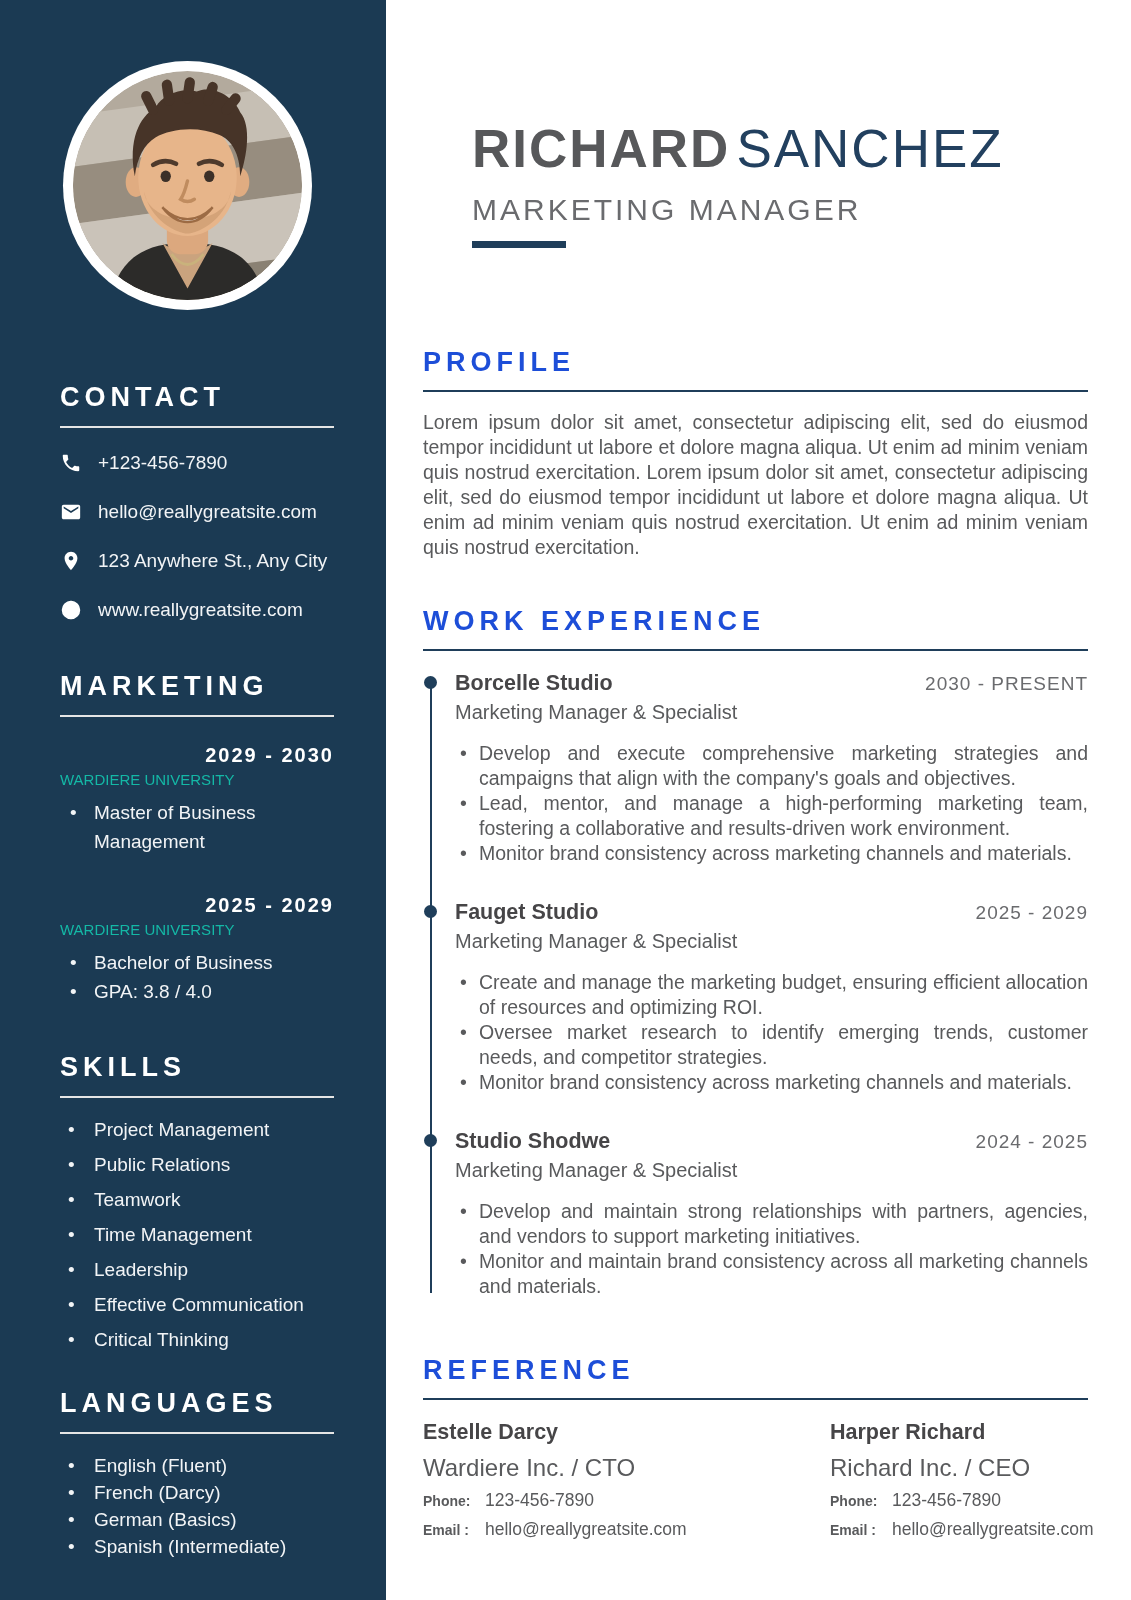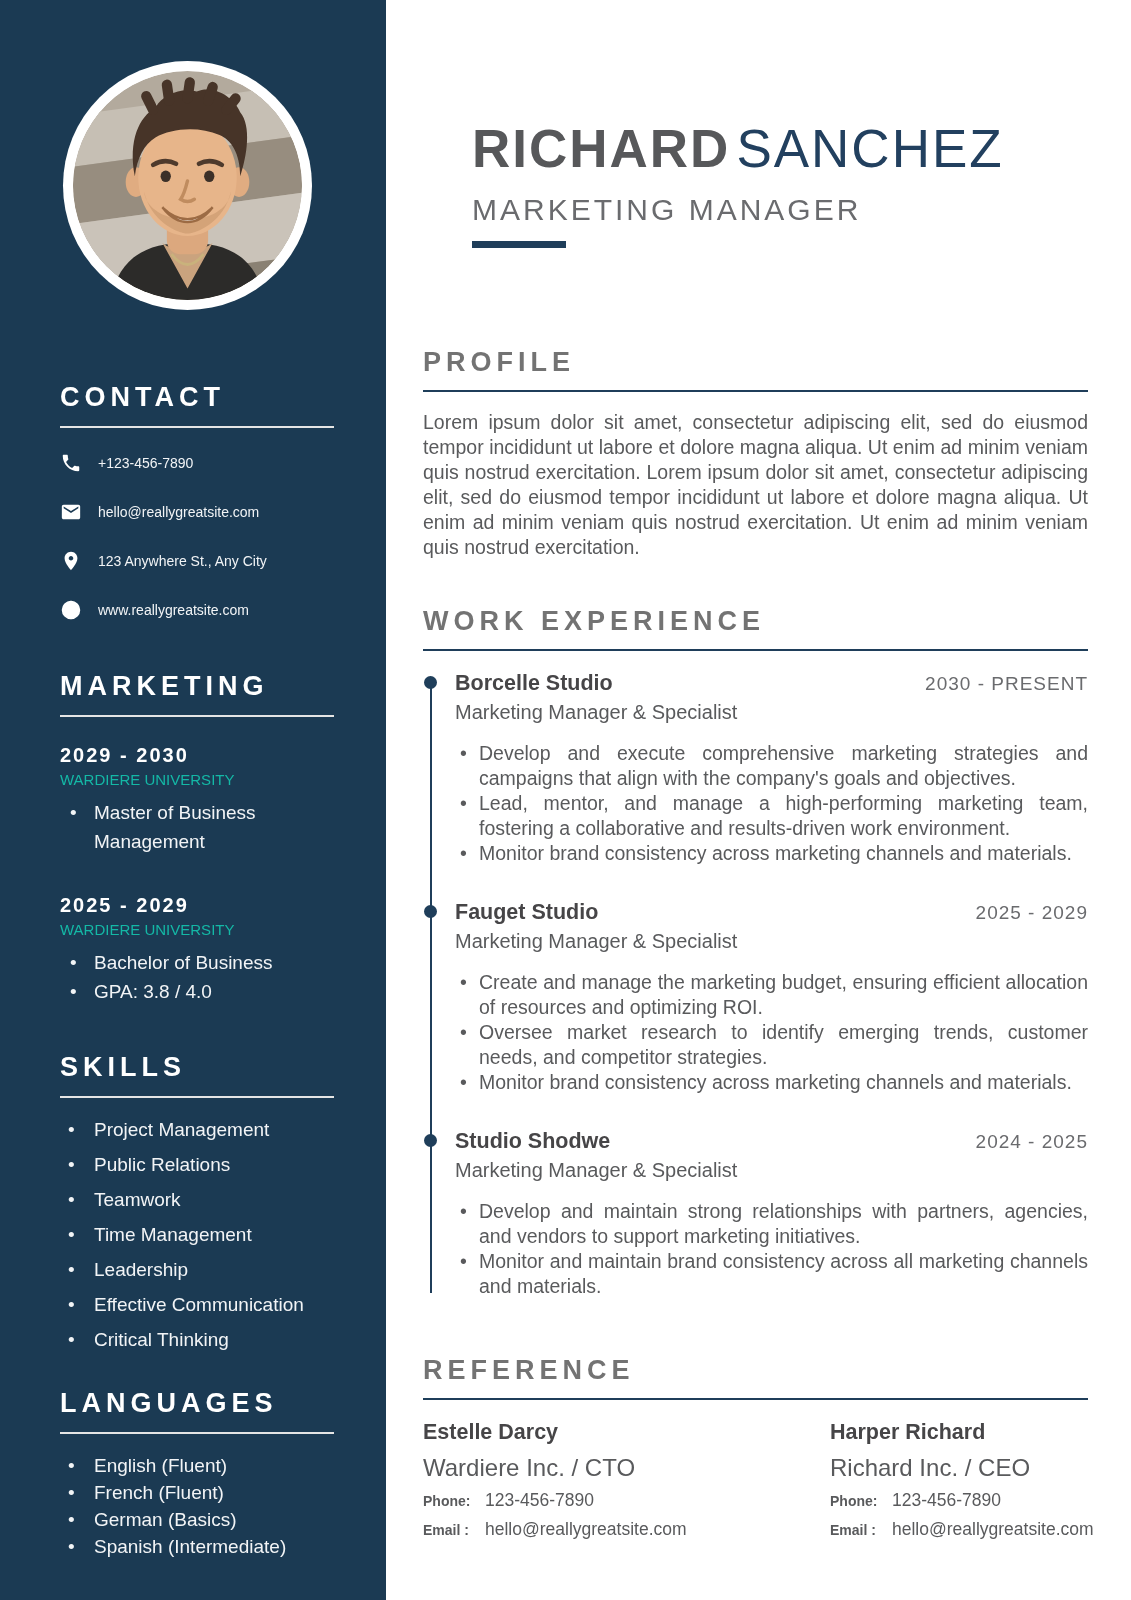--- a/index.html
+++ b/index.html
@@ -27,26 +27,26 @@
   .side-title {
     color:#ffffff; font-size:27px; font-weight:700; letter-spacing:5px;
     padding-bottom:13px; border-bottom:2px solid #e5e5e5;
   }
   
   .contact-list { list-style:none; margin-top:24px; }
   .contact-list li { display:flex; align-items:center; margin-bottom:27px; }
   .contact-list li:last-child { margin-bottom:0; }
   .c-icon { width:22px; height:22px; flex:0 0 22px; margin-right:16px; display:inline-flex; }
   .c-icon svg { width:22px; height:22px; fill:#ffffff; }
-  .c-text { font-size:14px; color:#f2f4f6; }
+  .c-text { font-size:19px; color:#f2f4f6; }
 
   
   .edu-entry { margin-top:27px; }
   .edu-entry + .edu-entry { margin-top:38px; }
-  .edu-years { font-size:20px; font-weight:700; letter-spacing:2px; color:#ffffff; }
+  .edu-years { font-size:20px; font-weight:700; letter-spacing:2px; color:#ffffff;text-align:right; }
   .edu-school { font-size:15px; font-weight:400; color:#14b8a6; margin-top:4px; }
   .side-bullets { list-style:none; margin-top:10px; width:248px; }
   .side-bullets li { position:relative; padding-left:34px; font-size:19px; line-height:29px; color:#f2f4f6; }
   .side-bullets li::before { content:"•"; position:absolute; left:10px; top:0; }
 
   
   .skill-list { list-style:none; margin-top:22px; }
   .skill-list li { position:relative; padding-left:34px; font-size:19px; color:#f2f4f6; margin-bottom:15px; line-height:20px; }
   .skill-list li::before { content:"•"; position:absolute; left:8px; }
   .lang-list li { margin-bottom:7px; }
@@ -54,21 +54,21 @@
   
   .main { position:absolute; left:423px; top:0; width:665px; }
   .hdr { margin-top:122px; padding-left:49px; }
   .hdr h1 { font-size:53px; letter-spacing:2px; line-height:1; white-space:nowrap; }
   .hdr .first { color:#57585a; font-weight:700; }
   .hdr .last  { color:#22405f; font-weight:400; margin-left:6px; }
   .hdr .job-title { margin-top:18px; font-size:30px; font-weight:300; letter-spacing:3px; color:#6a6b6e; }
   .hdr .title-bar { margin-top:14px; width:94px; height:7px; background:#1f3e5a; }
 
   .m-section h2 {
-    color:#737373; font-size:27px; font-weight:700; letter-spacing:5px;
+    color:#1d4ed8; font-size:27px; font-weight:700; letter-spacing:5px;
     padding-bottom:12px; border-bottom:2px solid #1f3e5a;
   }
   .m-section.profile { margin-top:99px; }
   .profile p {
     margin-top:18px; font-size:19.5px; line-height:25px; color:#595a5c;
     text-align:justify;
   }
 
   .m-section.work { margin-top:46px; }
   .jobs-wrap { position:relative; margin-top:20px; }
@@ -216,21 +216,21 @@
         <li>Leadership</li>
         <li>Effective Communication</li>
         <li>Critical Thinking</li>
       </ul>
     </section>
 
     <section class="side-section languages">
       <h2 class="side-title">LANGUAGES</h2>
       <ul class="skill-list lang-list">
         <li>English (Fluent)</li>
-        <li>French (Fluent)</li>
+        <li>French (Darcy)</li>
         <li>German (Basics)</li>
         <li>Spanish (Intermediate)</li>
       </ul>
     </section>
   </aside>
 
   <main class="main">
 
     <header class="hdr">
       <h1><span class="first">RICHARD</span><span class="last">SANCHEZ</span></h1>

